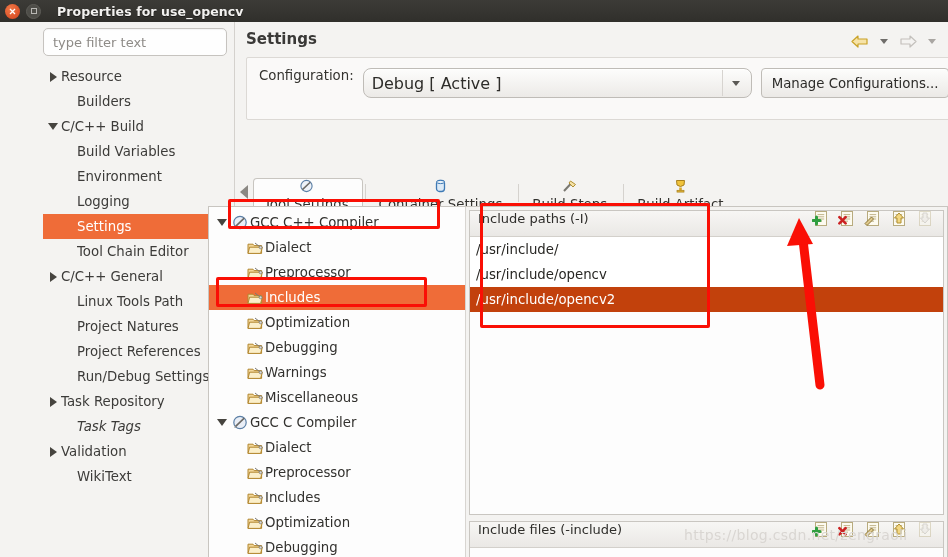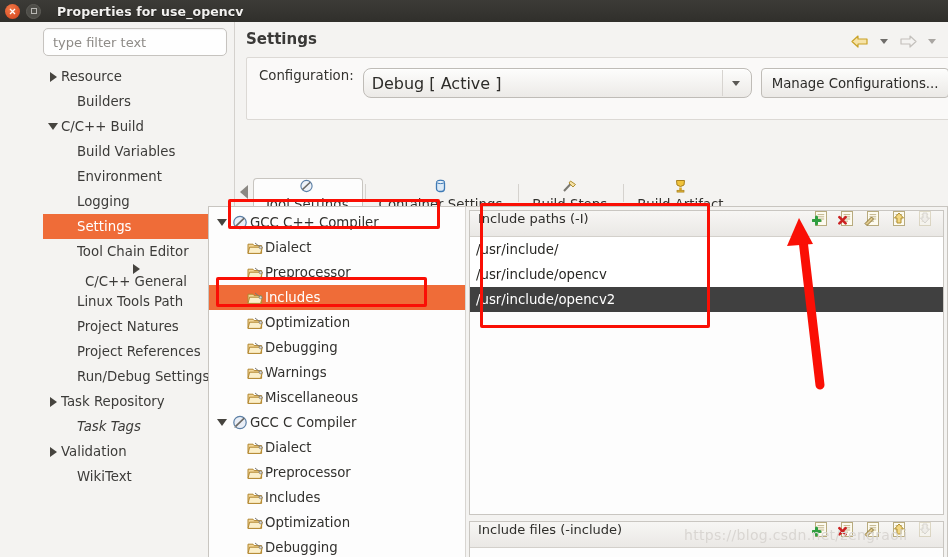--- a/index.html
+++ b/index.html
@@ -149,21 +149,21 @@
     border-bottom: 1px solid #d3d0cb; display: flex; align-items: center;
     padding: 0 4px 11px 8px; font-size: 13px; color: #2f2e2b;
   }
   .listhdr .t { flex: 1; }
   .hdricons { display: flex; align-items: center; gap: 6px; padding-right: 4px; }
   .hdricons .ic { width: 20px; height: 20px; display: flex;
                   align-items: center; justify-content: center; }
   .rows { background: #fff; }
   .row { height: 25px; display: flex; align-items: center;
          padding-left: 6px; font-size: 13.3px; color: #282724; }
-  .row.sel { background: #404040; color: #fff; }
+  .row.sel { background: #c2410c; color: #fff; }
 
   
   .annbox { position: absolute; border: 3px solid #fa0f05; border-radius: 2px;
             pointer-events: none; }
   .watermark {
     position: absolute; font-size: 14px; color: #d9d6d2;
     letter-spacing: .3px; white-space: nowrap; pointer-events: none;
   }
   svg.arrow { position: absolute; pointer-events: none; }
 </style>
@@ -222,21 +222,21 @@
             <span class="lbl">Logging</span>
           </div>
           <div class="tnode sel" style="padding-left: 18px;">
             <span class="tw"></span>
             <span class="lbl">Settings</span>
           </div>
           <div class="tnode" style="padding-left: 18px;">
             <span class="tw"></span>
             <span class="lbl">Tool Chain Editor</span>
           </div>
-          <div class="tnode" style="padding-left: 2px; flex-direction: column;">
+          <div class="tnode" style="padding-left: 2px;">
             <span class="tw">
               <svg width="9" height="10" viewBox="0 0 9 10">
                 <path d="M1 0 L8 5 L1 10 Z" fill="#46443f"></path>
               </svg>
             </span>
             <span class="lbl">C/C++ General</span>
           </div>
           <div class="tnode" style="padding-left: 18px;">
             <span class="tw"></span>
             <span class="lbl">Linux Tools Path</span>

